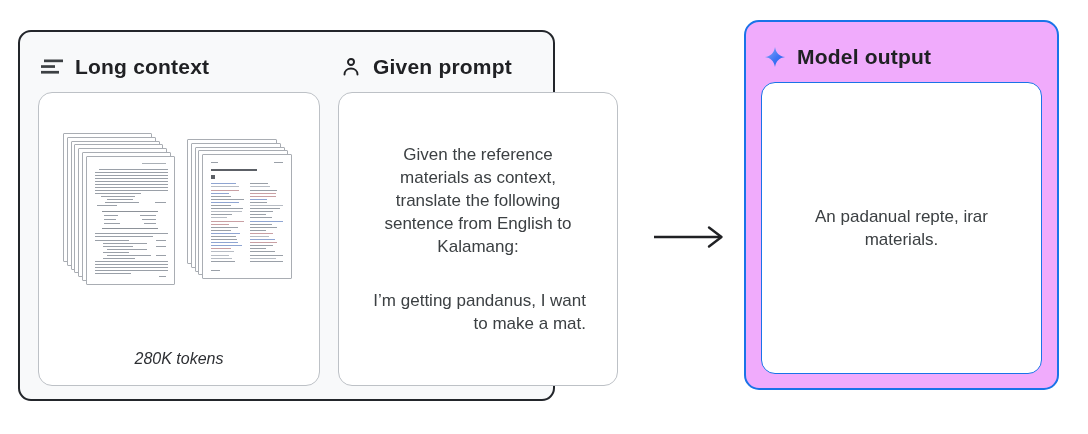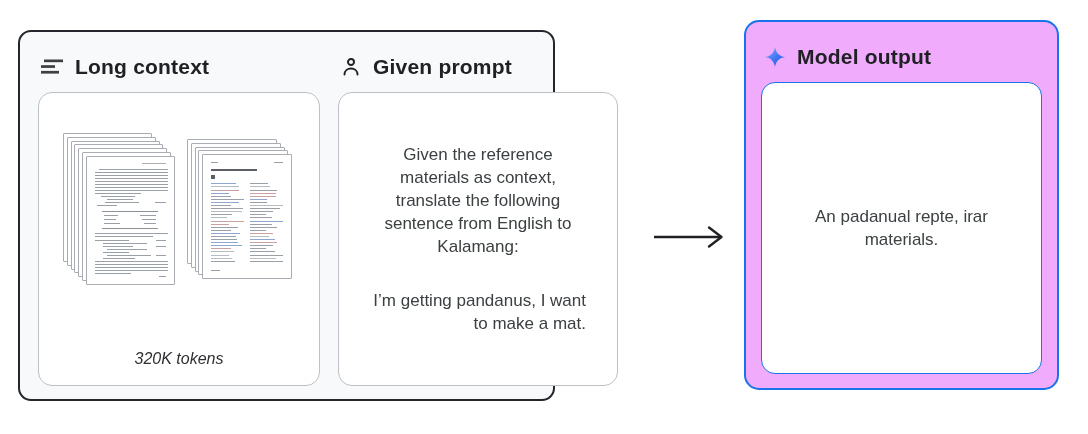--- a/index.html
+++ b/index.html
@@ -217,21 +217,21 @@
                     <div style="height: 1px; width: 25px; background: rgb(154, 160, 168); margin-bottom: 2.1px; flex: 0 0 auto;"></div>
                     <div style="height: 1px; width: 33px; background: rgb(154, 160, 168); margin-bottom: 2.1px; flex: 0 0 auto;"></div>
                     <div style="height: 1px; width: 26px; background: rgb(183, 188, 196); margin-bottom: 2.1px; flex: 0 0 auto;"></div>
                     <div style="height: 1px; width: 33px; background: rgb(154, 160, 168); margin-bottom: 2.1px; flex: 0 0 auto;"></div>
                   </div>
                 </div>
                 <div style="height: 1px; width: 9px; background: rgb(154, 160, 168); margin-bottom: 0px; flex: 0 0 auto; margin-top: auto;"></div>
               </div>
             </div>
           </div>
-        <div class="tokens">320K tokens</div>
+        <div class="tokens">280K tokens</div>
       </div>
     </div>
 
     <div class="col col2">
       <div class="hdr">
         <span class="icon">
           <svg width="22" height="22" viewBox="0 0 24 24" fill="none" stroke="#202124" stroke-width="2.1">
             <circle cx="12" cy="6.6" r="3.3"></circle>
             <path d="M4.9 20.2 c0-4.1 3.2-6.5 7.1-6.5 s7.1 2.4 7.1 6.5" stroke-linecap="round"></path>
           </svg>

